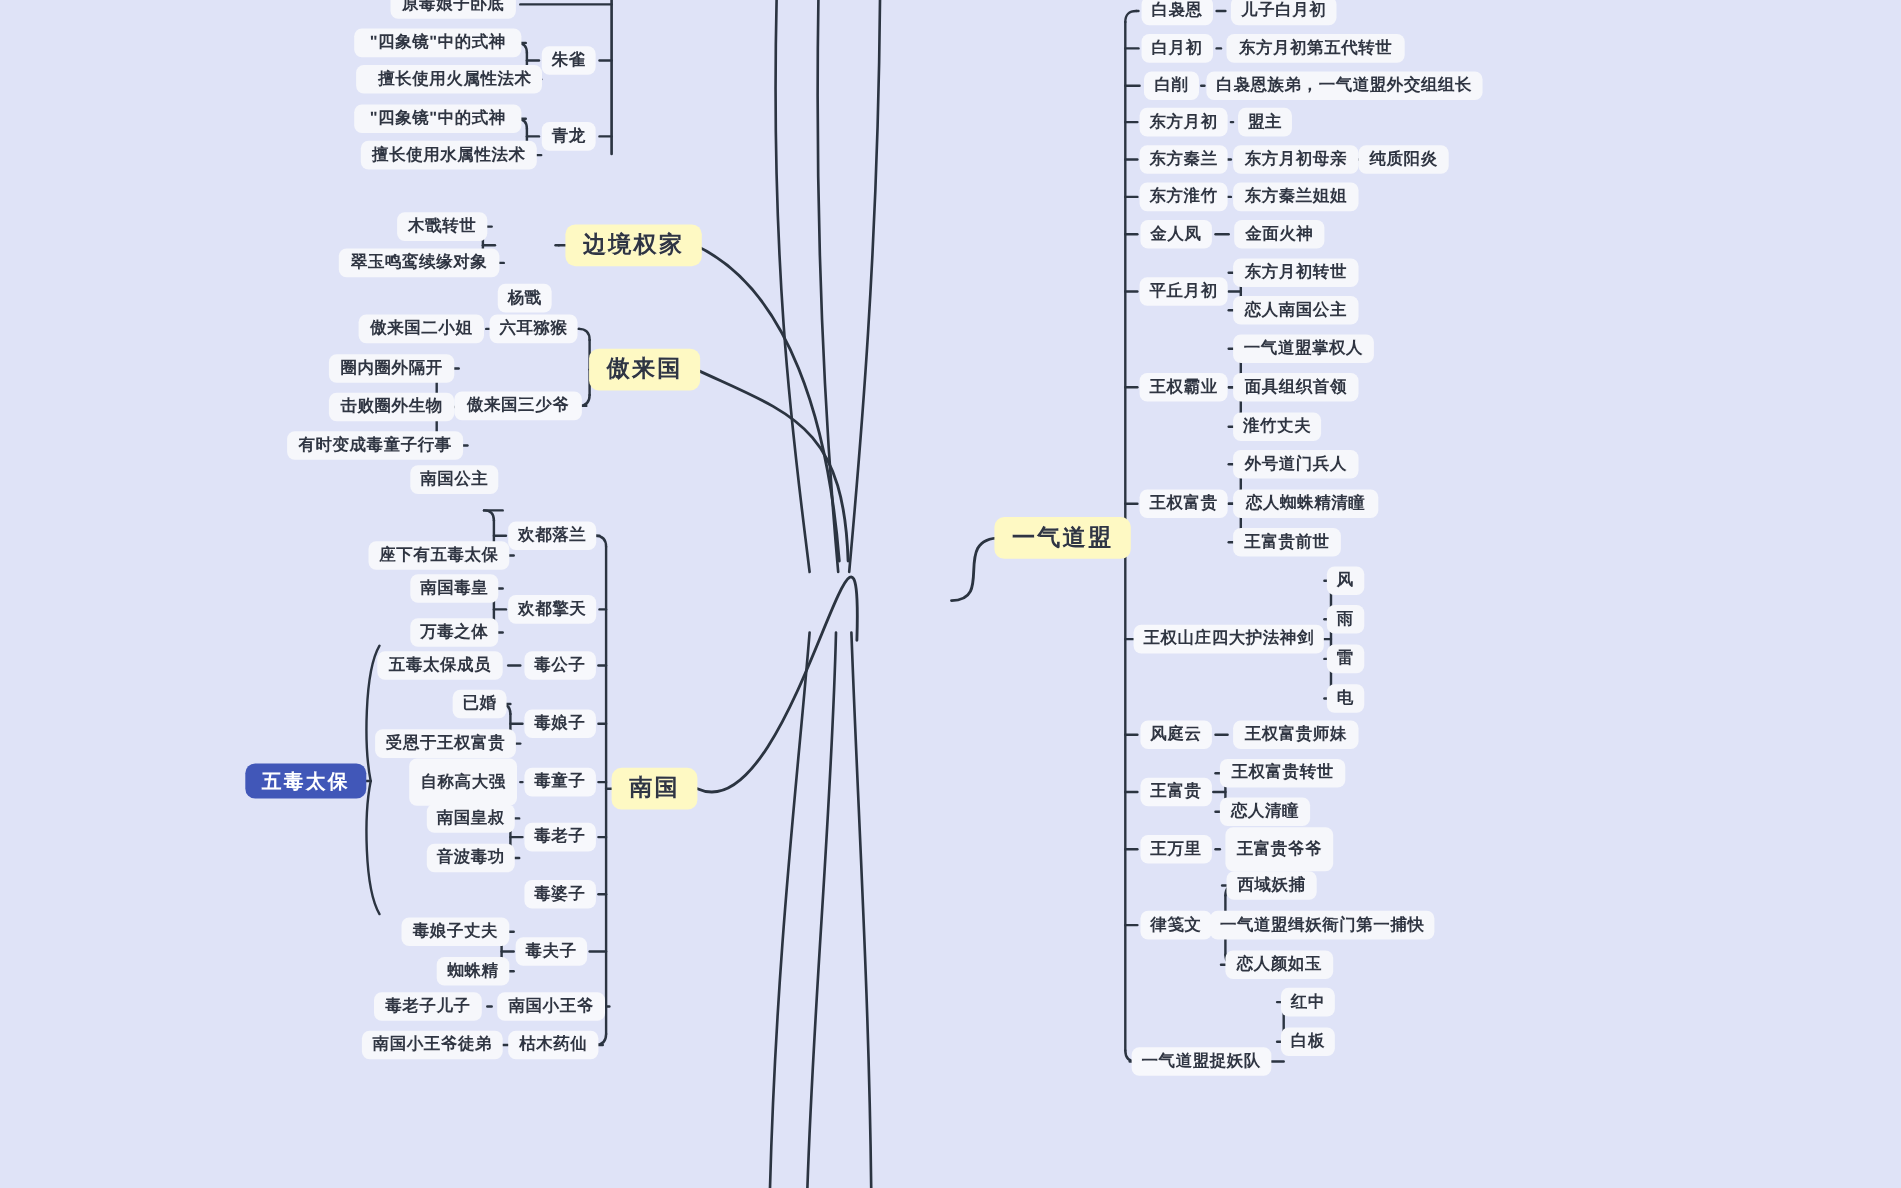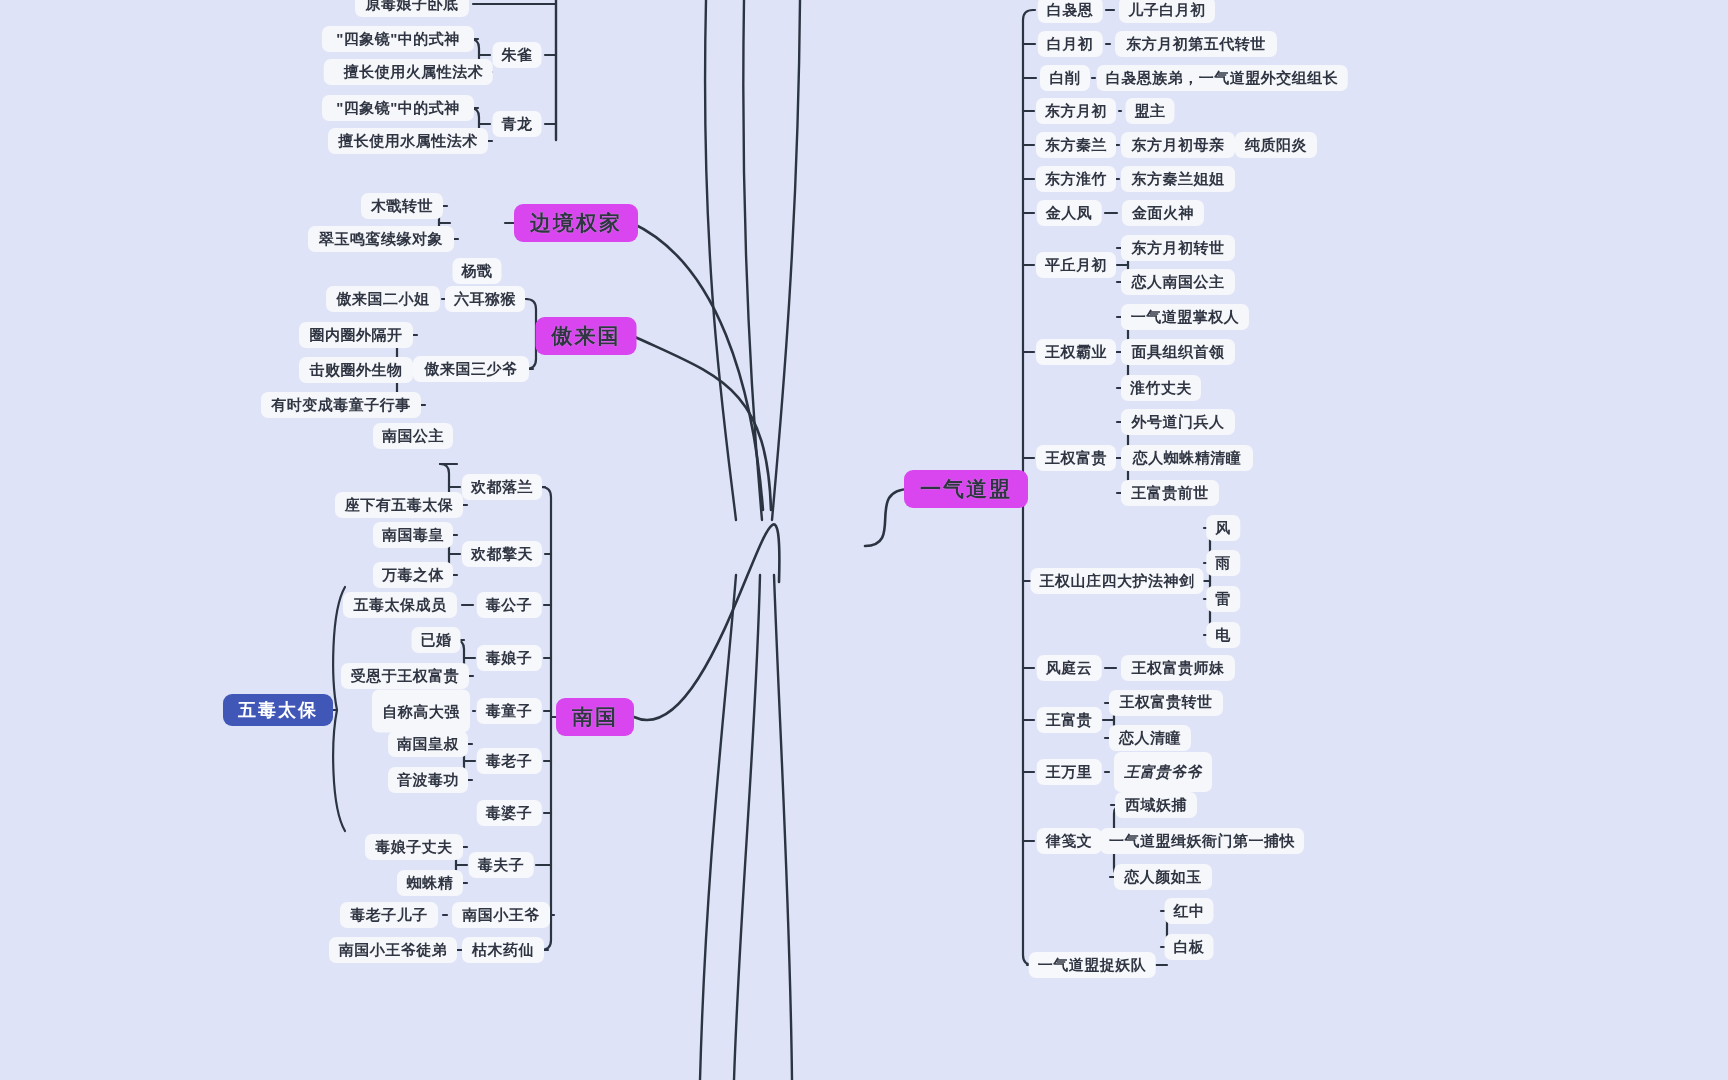--- a/index.html
+++ b/index.html
@@ -31,21 +31,21 @@
     color: #2f3542;
     font-weight: 700;
     letter-spacing: .5px;
     padding: 3px 9px;
     transform: translate(-50%, -50%);
     line-height: 1.15;
     text-shadow: 0 0 1px rgba(255,255,255,.6);
   }
   .node.leaf  { font-size: 15px; background: #f6f7fb; }
   .node.mid   { font-size: 15px; background: #f7f8fc; }
-  .node.main  { font-size: 21px; background: #d946ef; padding: 8px 16px; border-radius: 9px; letter-spacing: 2px;}
+  .node.main  { font-size: 21px; background: #fef9c3; padding: 8px 16px; border-radius: 9px; letter-spacing: 2px;}
   .node.root  {
     font-size: 27px;
     background: #83a2e0;
     color: #ffffff;
     padding: 14px 24px;
     border-radius: 11px;
     letter-spacing: 3px;
     font-weight: 700;
     text-shadow: none;
   }
@@ -276,21 +276,21 @@
     <div class="node leaf" style="left: 1223px; top: 528px; min-width: 30px; height: 26px;">风</div>
     <div class="node leaf" style="left: 1223px; top: 563px; min-width: 30px; height: 26px;">雨</div>
     <div class="node leaf" style="left: 1223px; top: 599px; min-width: 30px; height: 26px;">雷</div>
     <div class="node leaf" style="left: 1223px; top: 635px; min-width: 30px; height: 26px;">电</div>
     <div class="node mid" style="left: 1069px; top: 668px; min-width: 62px; height: 26px;">风庭云</div>
     <div class="node leaf" style="left: 1178px; top: 668px; min-width: 114px; height: 26px;">王权富贵师妹</div>
     <div class="node mid" style="left: 1069px; top: 720px; min-width: 62px; height: 26px;">王富贵</div>
     <div class="node leaf" style="left: 1166px; top: 703px; min-width: 114px; height: 26px; font-family: Liberation Serif, serif;">王权富贵转世</div>
     <div class="node leaf" style="left: 1150px; top: 738px; min-width: 82px; height: 26px;">恋人清瞳</div>
     <div class="node mid" style="left: 1069px; top: 772px; min-width: 62px; height: 26px;">王万里</div>
-    <div class="node leaf" style="left: 1163px; top: 772px; min-width: 98px; height: 40px; font-style: italic;">王富贵爷爷</div>
+    <div class="node leaf" style="left: 1163px; top: 772px; min-width: 98px; height: 40px;">王富贵爷爷</div>
     <div class="node mid" style="left: 1069px; top: 841px; min-width: 62px; height: 26px;">律笺文</div>
     <div class="node leaf" style="left: 1156px; top: 805px; min-width: 82px; height: 26px;">西域妖捕</div>
     <div class="node leaf" style="left: 1202px; top: 841px; min-width: 196px; height: 26px;">一气道盟缉妖衙门第一捕快</div>
     <div class="node leaf" style="left: 1163px; top: 877px; min-width: 98px; height: 26px;">恋人颜如玉</div>
     <div class="node mid" style="left: 1092px; top: 965px; min-width: 122px; height: 26px;">一气道盟捉妖队</div>
     <div class="node leaf" style="left: 1189px; top: 911px; min-width: 48px; height: 26px;">红中</div>
     <div class="node leaf" style="left: 1189px; top: 947px; min-width: 48px; height: 26px;">白板</div>
     <div class="node leaf" style="left: 412px; top: 4px; min-width: 114px; height: 26px;">原毒娘子卧底</div>
     <div class="node mid" style="left: 517px; top: 55px; min-width: 48px; height: 26px;">朱雀</div>
     <div class="node leaf" style="left: 398px; top: 39px; min-width: 152px; height: 26px;">"四象镜"中的式神</div>

